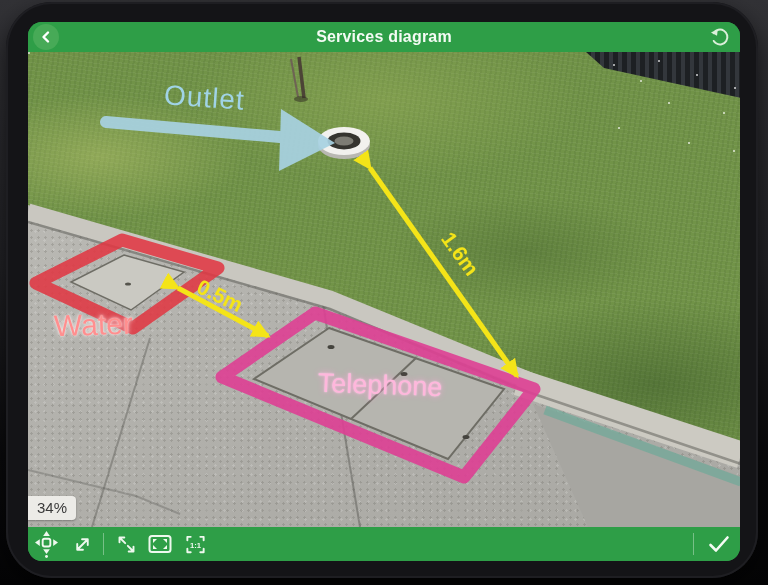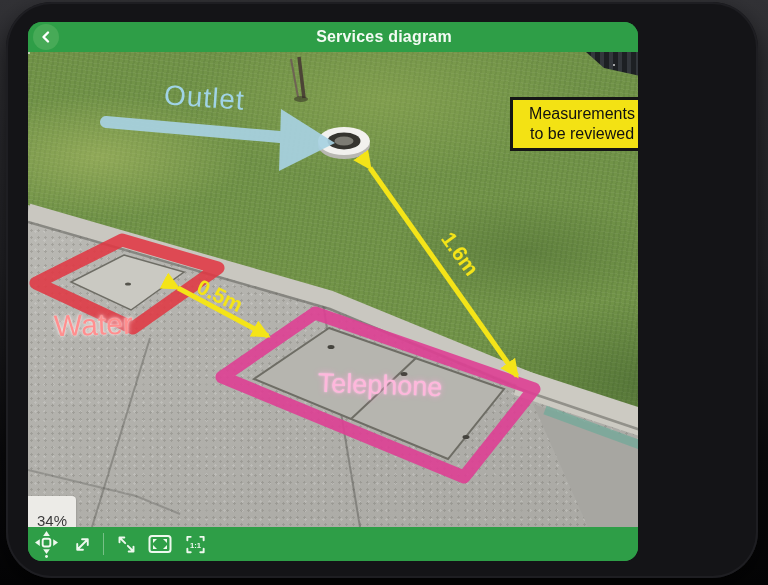--- a/index.html
+++ b/index.html
@@ -9,21 +9,21 @@
     font-family:"Liberation Sans", sans-serif;
     overflow:hidden;position:relative;
   }
   
   .bezel{
     position:absolute;left:6px;top:2px;width:752px;height:576px;
     background:#141417;border-radius:46px;
     box-shadow:0 10px 24px rgba(0,0,0,.6), inset 0 0 0 2px #1e1e22;
   }
   .screen{
-    position:absolute;left:22px;top:20px;width:610px;height:539px;
+    position:absolute;left:22px;top:20px;width:712px;height:539px;
     border-radius:14px;overflow:hidden;background:#2e9e47;
   }
   
   .header{
     position:absolute;left:0;top:0;width:712px;height:30px;
     background:#2e9e47;display:flex;align-items:center;justify-content:center;
   }
   .header .title{color:#f4fbf4;font-size:16px;font-weight:700;letter-spacing:.2px;}
   .btn-back{
     position:absolute;left:5px;top:2px;width:26px;height:26px;border-radius:50%;
@@ -71,21 +71,21 @@
     text-shadow:0 0 6px rgba(255,160,215,.95),0 0 2px rgba(255,230,245,.9);transform:rotate(2deg);font-weight:500;}
   .lbl-d05{left:168px;top:232px;font-size:21px;color:#f4e418;transform:rotate(26deg);font-weight:600;}
   .lbl-d16{left:408px;top:190px;font-size:21px;color:#f4e418;transform:rotate(54deg);font-weight:600;}
   .note-box{
     position:absolute;left:482px;top:45px;width:134px;padding:4px 2px;
     background:#f3e214;border:3px solid #151515;color:#111;
     font-size:16px;line-height:20px;text-align:center;font-weight:500;
   }
   .zoom-badge{
     position:absolute;left:0;top:444px;background:#ecebe7;color:#3a3a3a;
-    font-size:15px;font-weight:500;padding:16px 9px 4px;border-radius:0 4px 4px 0;
+    font-size:15px;font-weight:500;padding:3px 9px 4px;border-radius:0 4px 4px 0;
     box-shadow:0 1px 2px rgba(0,0,0,.3);
   }
   
   .toolbar{
     position:absolute;left:0;bottom:0;width:712px;height:34px;background:#2e9e47;
     display:flex;align-items:center;
   }
   .tool{display:flex;align-items:center;justify-content:flex-end;cursor:pointer;height:30px;}
   .tb-div{width:1px;height:22px;background:rgba(255,255,255,.35);}
   .tb-spacer{flex:1;}
@@ -169,24 +169,20 @@
       <line x1="150" y1="236" x2="240" y2="284" stroke="#f4e418" stroke-width="5" marker-start="url(#yh)" marker-end="url(#yh)"></line>
       <line x1="342" y1="116" x2="489" y2="324" stroke="#f4e418" stroke-width="5" marker-start="url(#yh)" marker-end="url(#yh)"></line>
     </svg>
 
     <div class="lbl lbl-outlet">Outlet</div>
     <div class="lbl lbl-water">Water</div>
     <div class="lbl lbl-telephone">Telephone</div>
     <div class="lbl lbl-d05">0.5m</div>
     <div class="lbl lbl-d16">1.6m</div>
 
-    <div class="note-box">
-      <div>Measurements</div>
-      <div>to be reviewed</div>
-    </div>
 
     <div class="zoom-badge">34%</div>
   </div>
 
   <div class="toolbar">
     <div class="tool" style="margin-left:4px;width:26px;">
       <svg class="ticon" width="23" height="27" viewBox="0 0 24 28">
         <rect x="8" y="8" width="8" height="8" rx="2" fill="none" stroke="#eef8ee" stroke-width="2"></rect>
         <polygon points="12,0 15.5,5 8.5,5" fill="#eef8ee"></polygon>
         <polygon points="0,12 5,8.5 5,15.5" fill="#eef8ee"></polygon>

